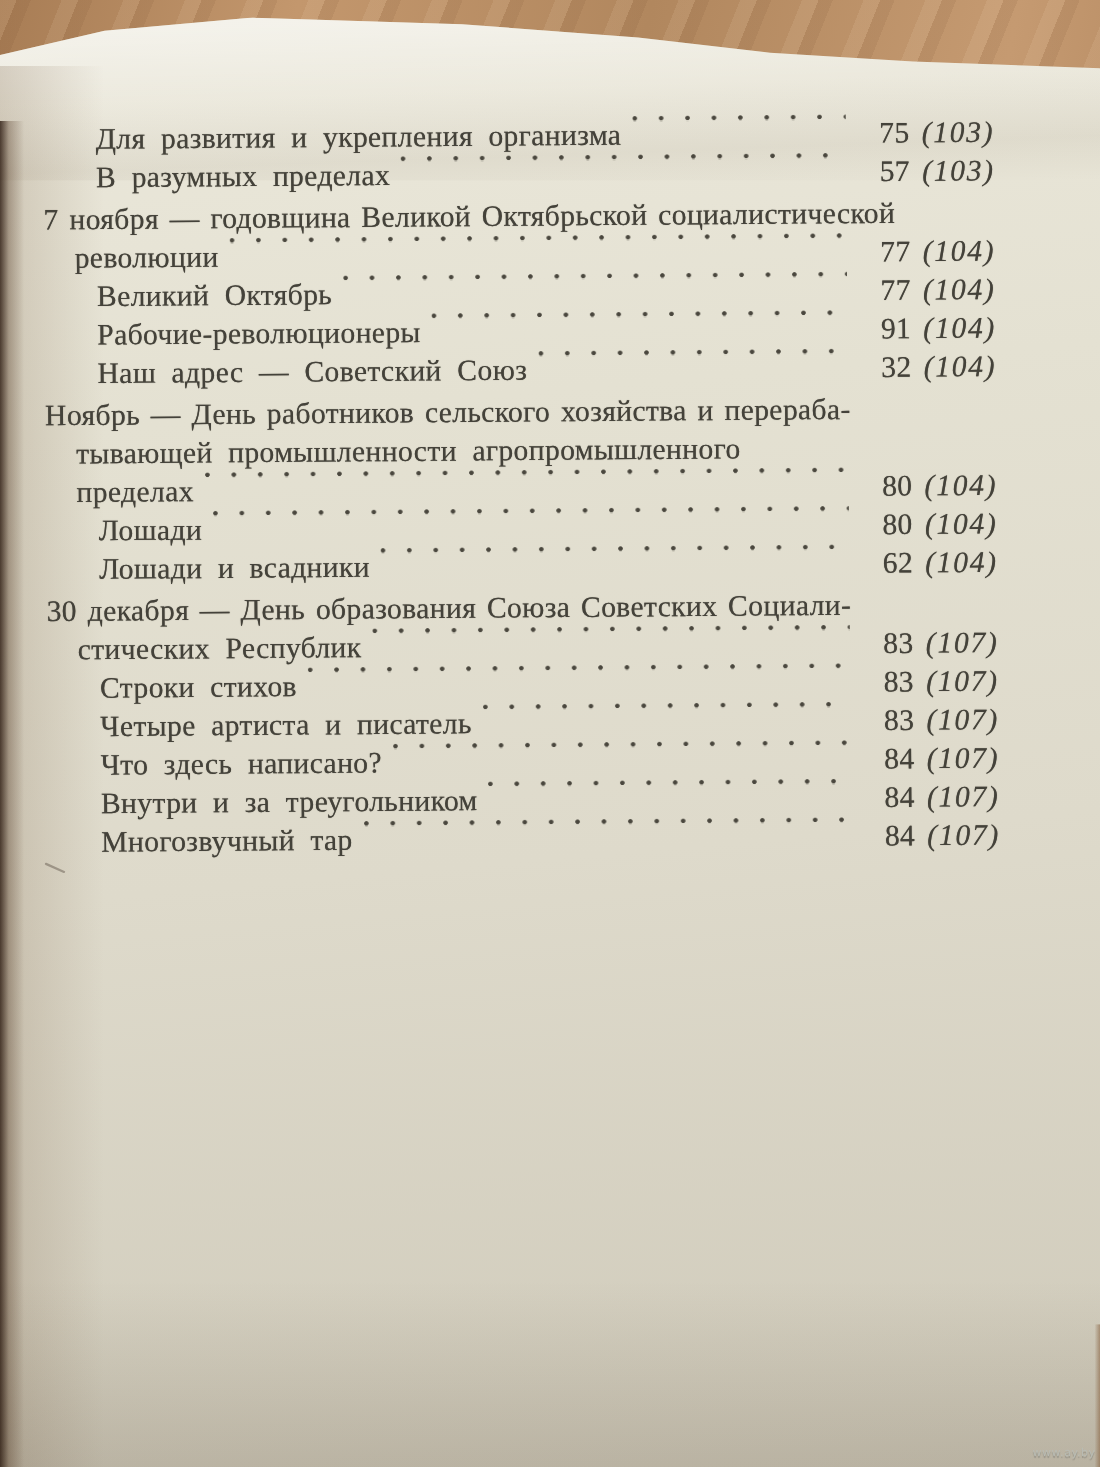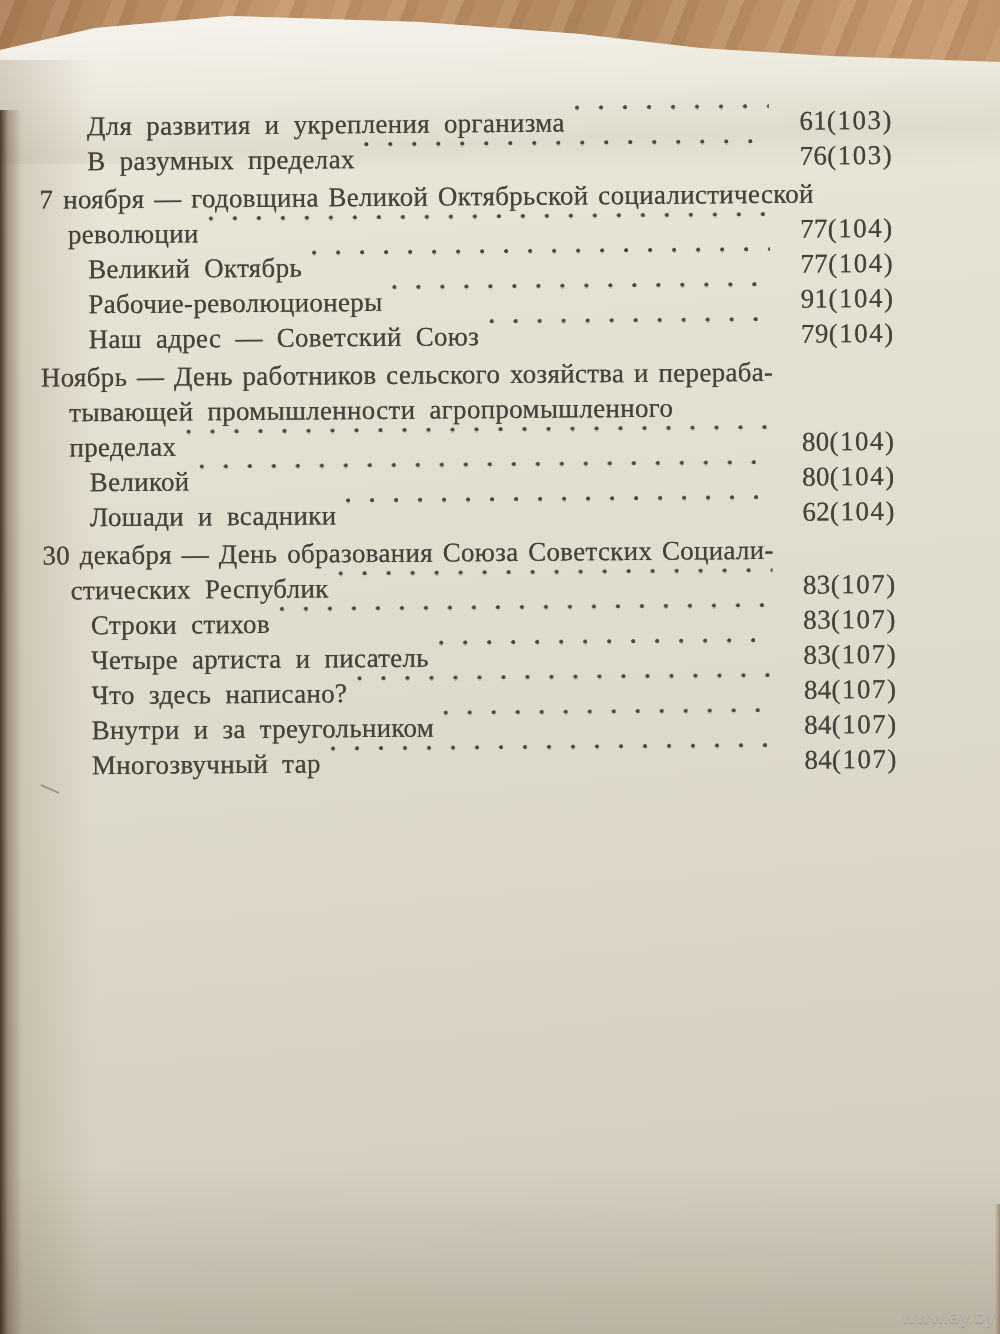--- a/index.html
+++ b/index.html
@@ -64,53 +64,53 @@
   .lvl-main{padding-left:0;margin-top:3px;}
   .lvl-cont{padding-left:28px;}
   .lvl-sub{padding-left:48px;}
   .dots{
     flex:1 1 auto;align-self:stretch;margin:0 6px 0 10px;
     background-image:radial-gradient(circle at 2.2px 2.2px,#4a473e 1.7px,rgba(74,71,62,0) 2.4px);
     background-size:24px 5px;background-repeat:repeat-x;
     background-position:4px bottom 8px;
   }
   .pg{flex:0 0 52px;text-align:right;}
-  .ref{flex:0 0 88px;text-align:left;letter-spacing:1.5px;}
+  .ref{flex:0 0 88px;text-align:center;font-style:italic;letter-spacing:1.5px;}
   .pencil-mark{
     position:absolute;left:40px;top:788px;width:20px;height:2px;
     background:rgba(92,80,68,.45);transform:rotate(24deg);border-radius:2px;
   }
   .watermark{
     position:absolute;right:4px;bottom:7px;
     font-family:"DejaVu Sans","Liberation Sans",sans-serif;
-    font-size:17px;color:var(--wm);opacity:.85;letter-spacing:.5px;
+    font-size:10px;color:var(--wm);opacity:.85;letter-spacing:.5px;
     text-shadow:0 1px 1px rgba(110,112,105,.55);
   }
 </style>
 </head>
 <body>
 
 <div class="wood-grain"></div>
 
 <div class="page">
   <div class="page-topsheen"></div>
   <div class="left-soft-shade"></div>
   <div class="bottom-shade"></div>
 
   <div class="toc">
       <div class="row lvl-sub">
     <span class="t">Для развития и укрепления организма</span>
     <span class="dots"></span>
-    <span class="pg">61</span>
+    <span class="pg">75</span>
     <span class="ref">(103)</span>
   </div>
       <div class="row lvl-sub">
     <span class="t">В разумных пределах</span>
     <span class="dots"></span>
-    <span class="pg">76</span>
+    <span class="pg">57</span>
     <span class="ref">(103)</span>
   </div>
       <div class="row lvl-main no-page">
     <span class="t">7 ноября — годовщина Великой Октябрьской социалистической</span>
 
   </div>
       <div class="row lvl-cont">
     <span class="t">революции</span>
     <span class="dots"></span>
     <span class="pg">77</span>
@@ -124,39 +124,39 @@
   </div>
       <div class="row lvl-sub">
     <span class="t">Рабочие-революционеры</span>
     <span class="dots"></span>
     <span class="pg">91</span>
     <span class="ref">(104)</span>
   </div>
       <div class="row lvl-sub">
     <span class="t">Наш адрес — Советский Союз</span>
     <span class="dots"></span>
-    <span class="pg">79</span>
+    <span class="pg">32</span>
     <span class="ref">(104)</span>
   </div>
       <div class="row lvl-main no-page">
     <span class="t">Ноябрь — День работников сельского хозяйства и перераба-</span>
 
   </div>
       <div class="row lvl-cont no-page">
     <span class="t">тывающей промышленности агропромышленного</span>
 
   </div>
       <div class="row lvl-cont">
     <span class="t">пределах</span>
     <span class="dots"></span>
     <span class="pg">80</span>
     <span class="ref">(104)</span>
   </div>
       <div class="row lvl-sub">
-    <span class="t">Великой</span>
+    <span class="t">Лошади</span>
     <span class="dots"></span>
     <span class="pg">80</span>
     <span class="ref">(104)</span>
   </div>
       <div class="row lvl-sub">
     <span class="t">Лошади и всадники</span>
     <span class="dots"></span>
     <span class="pg">62</span>
     <span class="ref">(104)</span>
   </div>

